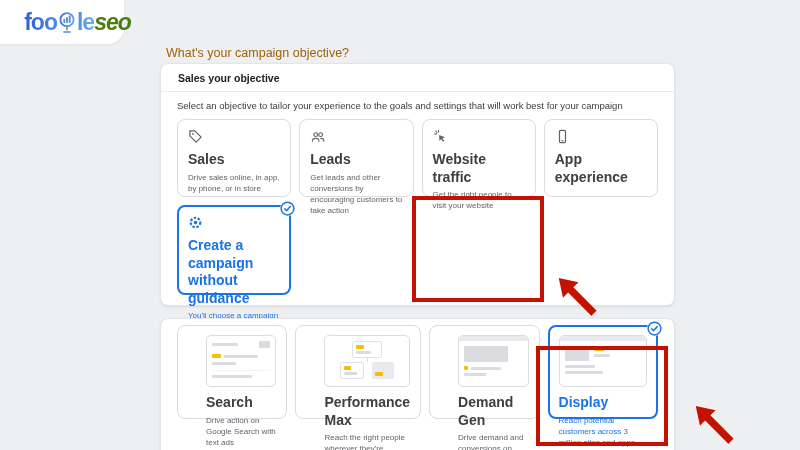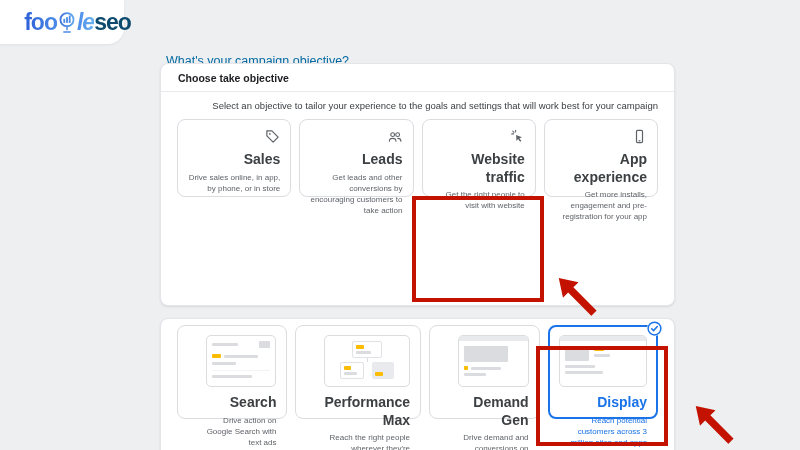--- a/index.html
+++ b/index.html
@@ -5,34 +5,34 @@
   * { margin:0; padding:0; box-sizing:border-box; }
   body { font-family:"Liberation Sans", sans-serif; background:#fff; }
   #stage { position:relative; width:800px; height:450px; background:#edeff1; overflow:hidden; }
 
   
   .logo-card { position:absolute; left:0; top:0; width:124px; height:44px; background:#fff;
                border-radius:0 0 16px 0; display:flex; align-items:center; justify-content:center;
                box-shadow:0 1px 3px rgba(0,0,0,.06); z-index:3; }
   .logo { display:flex; align-items:center; font-size:23px; font-weight:bold; letter-spacing:-1px; line-height:1;margin-left:31px; }
   .lg-b1 { background:linear-gradient(90deg,#2d5fd7,#4b8ae6); -webkit-background-clip:text; background-clip:text; color:transparent; }
-  .lg-b2 { background:linear-gradient(90deg,#4b8ae6,#6ab2f1); -webkit-background-clip:text; background-clip:text; color:transparent;font-style:italic; }
-  .lg-dark { color:#0c4a6e; }
+  .lg-b2 { background:linear-gradient(90deg,#4b8ae6,#6ab2f1); -webkit-background-clip:text; background-clip:text; color:transparent; }
+  .lg-dark { color:#4d7c0f;font-style:italic; }
   .lg-globe { margin:0 1px; position:relative; top:2px; }
 
-  .page-heading { position:absolute; left:166px; top:54px; font-size:12.5px; color:#0369a1; }
+  .page-heading { position:absolute; left:166px; top:46px; font-size:12.5px; color:#a16207; }
 
   
   .card { position:absolute; background:#fff; border:1px solid #e3e5e8; border-radius:8px;
           box-shadow:0 1px 2px rgba(60,64,67,.12); }
   #objective-card { left:160px; top:63px; width:515px; height:243px; }
   #campaign-card  { left:160px; top:318px; width:515px; height:230px; }
   .card-header { height:28px; display:flex; align-items:center; padding:0 17px;
                  border-bottom:1px solid #e8eaed; font-size:10.5px; font-weight:bold; color:#202124; }
-  .card-body { padding:6px 16px 12px;text-align:right; }
+  .card-body { padding:6px 16px 12px; }
   .subtitle { font-size:9.5px; color:#3c4043; margin:2px 0 8px; white-space:nowrap; }
 
   .tile-grid { display:grid; grid-template-columns:repeat(4,1fr); gap:8px; }
   .tile { position:relative; border:1px solid #dadce0; border-radius:8px; background:#fff; padding:9px 10px; }
   .r1 { height:78px; } .r2 { height:90px; } .ct { height:94px;padding-left:28px; }
   .tile-icon { height:17px; margin-bottom:5px; color:#5f6368; }
   .tile-title { font-size:14px; font-weight:bold; color:#3c4043; line-height:1.25; margin-bottom:3px; }
   .tile-desc { font-size:8px; color:#5f6368; line-height:1.4; }
   .tile.selected { border:2px solid #1a73e8; padding:8px 9px; }
   .tile.selected .tile-title, .tile.selected .tile-desc { color:#1a73e8; }
@@ -88,21 +88,21 @@
         </svg>
       </span>
       <span class="lg-b2">le</span>
       <span class="lg-dark">seo</span>
     </div>
   </div>
 
   <div class="page-heading">What's your campaign objective?</div>
 
   <div class="card" id="objective-card">
-    <div class="card-header">Choose take objective</div>
+    <div class="card-header">Sales your objective</div>
     <div class="card-body">
       <div class="subtitle">Select an objective to tailor your experience to the goals and settings that will work best for your campaign</div>
       <div class="tile-grid">
 
         <div class="tile r1">
           <div class="tile-icon">
             <svg width="15" height="15" viewBox="0 0 16 16" fill="none" stroke="currentColor" stroke-width="1.3">
               <path d="M2 7.3V2h5.3L14 8.7 8.7 14 2 7.3z" stroke-linejoin="round"></path>
               <circle cx="5.2" cy="5.2" r="0.9" fill="currentColor" stroke="none"></circle>
             </svg>
@@ -125,36 +125,51 @@
         </div>
 
         <div class="tile r1">
           <div class="tile-icon">
             <svg width="15" height="15" viewBox="0 0 16 16">
               <path d="M6.5 6.5l6.3 2.3-2.7 1 2 2.9-1.4.9-2-2.9-1.8 2.1z" fill="currentColor"></path>
               <path d="M1.8 5.2h2M2.9 2.3l1.4 1.4M6 1.3v2" stroke="currentColor" stroke-width="1.1" stroke-linecap="round" fill="none"></path>
             </svg>
           </div>
           <div class="tile-title">Website traffic</div>
-          <div class="tile-desc">Get the right people to visit with website</div>
+          <div class="tile-desc">Get the right people to visit your website</div>
         </div>
 
         <div class="tile r1">
           <div class="tile-icon">
             <svg width="15" height="15" viewBox="0 0 16 16" fill="none" stroke="currentColor" stroke-width="1.3">
               <rect x="4.8" y="1.5" width="6.4" height="13" rx="1.2"></rect>
               <path d="M7 12.6h2"></path>
             </svg>
           </div>
           <div class="tile-title">App experience</div>
-          <div class="tile-desc">Get more installs, engagement and pre-registration for your app</div>
-        </div>
-
-
-
+        </div>
+
+
+
+        <div class="tile r2 selected">
+          <div class="check-badge">
+            <svg width="15" height="15" viewBox="0 0 16 16">
+              <circle cx="8" cy="8" r="6.8" fill="#fff" stroke="#1a73e8" stroke-width="1.6"></circle>
+              <path d="M5 8.2l2 2 4-4.4" fill="none" stroke="#1a73e8" stroke-width="1.6" stroke-linecap="round"></path>
+            </svg>
+          </div>
+          <div class="tile-icon">
+            <svg width="15" height="15" viewBox="0 0 16 16">
+              <circle cx="8" cy="8" r="5.1" fill="none" stroke="currentColor" stroke-width="2.3" stroke-dasharray="2.6 1.7"></circle>
+              <circle cx="8" cy="8" r="1.9" fill="currentColor"></circle>
+            </svg>
+          </div>
+          <div class="tile-title">Create a campaign without guidance</div>
+          <div class="tile-desc">You'll choose a campaign next</div>
+        </div>
 
       </div>
     </div>
   </div>
 
   <div class="card" id="campaign-card">
     <div class="card-body">
       <div class="tile-grid">
 
         <div class="tile ct">

